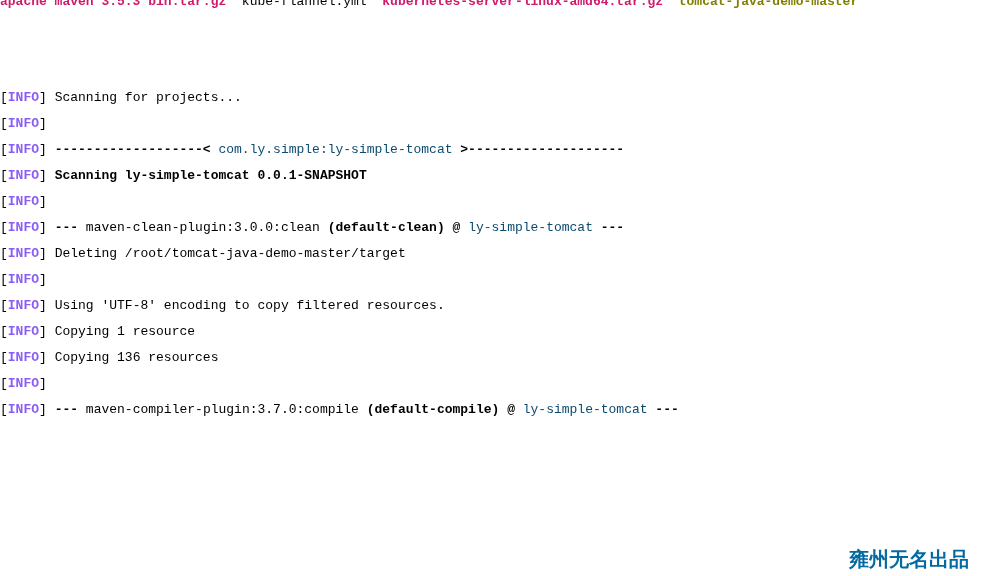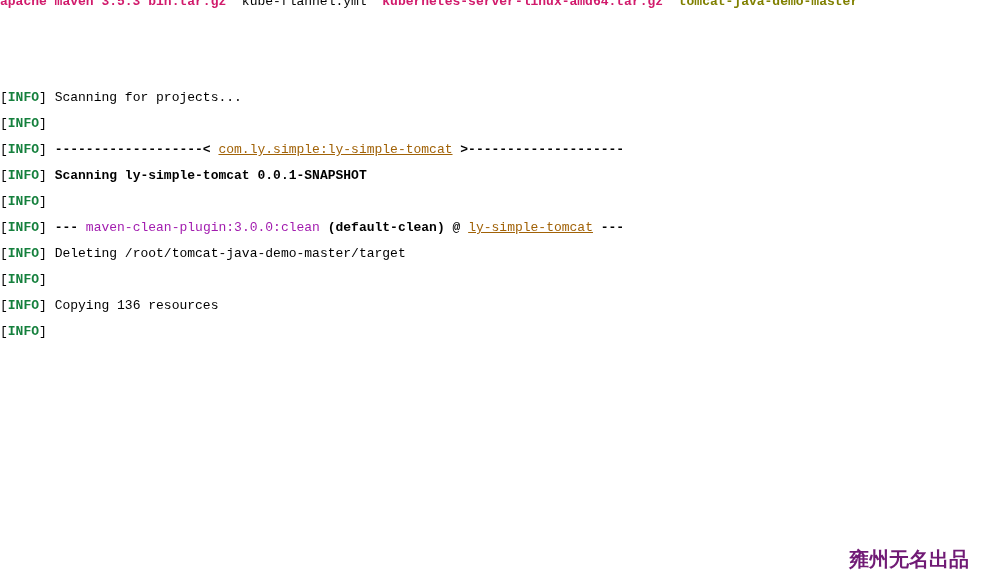--- a/index.html
+++ b/index.html
@@ -9,33 +9,33 @@
       font-family: "Courier New", monospace;
       font-size: 13px;
       line-height: 13px;
       white-space: pre;
       position: relative;
       width: 981px;
       height: 576px;
       overflow: hidden;
     }
     .line { display: block; }
-    .lvl { color: #15803d; font-weight: bold; }
+    .lvl { color: #8b5cf6; font-weight: bold; }
     .bold { font-weight: bold; color: #000; }
-    .teal { color: #a16207; text-decoration: underline; }
-    .olive { color: #a21caf; }
+    .teal { color: #0c4a6e; }
+    .olive { color: #000000; }
     .txt { color: #000; }
     .watermark {
       position: absolute;
       right: 12px;
       bottom: 10px;
       font-family: sans-serif;
       font-size: 20px;
       font-weight: bold;
-      color: #701a75;
+      color: #0369a1;
       white-space: nowrap;
     }
     .topfrag {
       position: absolute;
       top: -5px;
       left: 0;
       right: 0;
       overflow: hidden;
     }
     .frag-mag { color: #d11a6b; font-weight: bold; }
@@ -50,22 +50,25 @@
 
 <div>
 <span class="line"><span class="txt">[</span><span class="lvl">INFO</span><span class="txt">] </span><span class="txt">Scanning for projects...</span></span>
 <span class="line"><span class="txt">[</span><span class="lvl">INFO</span><span class="txt">] </span></span>
 <span class="line"><span class="txt">[</span><span class="lvl">INFO</span><span class="txt">] </span><span class="bold">-------------------&lt; </span><span class="teal">com.ly.simple:ly-simple-tomcat</span><span class="bold"> &gt;--------------------</span></span>
 <span class="line"><span class="txt">[</span><span class="lvl">INFO</span><span class="txt">] </span><span class="bold">Scanning ly-simple-tomcat 0.0.1-SNAPSHOT</span></span>
 <span class="line"><span class="txt">[</span><span class="lvl">INFO</span><span class="txt">] </span></span>
 <span class="line"><span class="txt">[</span><span class="lvl">INFO</span><span class="txt">] </span><span class="bold">--- </span><span class="olive">maven-clean-plugin:3.0.0:clean</span><span class="bold"> (default-clean) @ </span><span class="teal">ly-simple-tomcat</span><span class="bold"> ---</span></span>
 <span class="line"><span class="txt">[</span><span class="lvl">INFO</span><span class="txt">] </span><span class="txt">Deleting /root/tomcat-java-demo-master/target</span></span>
 <span class="line"><span class="txt">[</span><span class="lvl">INFO</span><span class="txt">] </span></span>
+<span class="line"><span class="txt">[</span><span class="lvl">INFO</span><span class="txt">] </span><span class="txt">Using 'UTF-8' encoding to copy filtered resources.</span></span>
+<span class="line"><span class="txt">[</span><span class="lvl">INFO</span><span class="txt">] </span><span class="txt">Copying 1 resource</span></span>
 <span class="line"><span class="txt">[</span><span class="lvl">INFO</span><span class="txt">] </span><span class="txt">Copying 136 resources</span></span>
 <span class="line"><span class="txt">[</span><span class="lvl">INFO</span><span class="txt">] </span></span>
+<span class="line"><span class="txt">[</span><span class="lvl">INFO</span><span class="txt">] </span><span class="bold">--- </span><span class="olive">maven-compiler-plugin:3.7.0:compile</span><span class="bold"> (default-compile) @ </span><span class="teal">ly-simple-tomcat</span><span class="bold"> ---</span></span>
 
 
 
 
 
 
 
 
 
 

